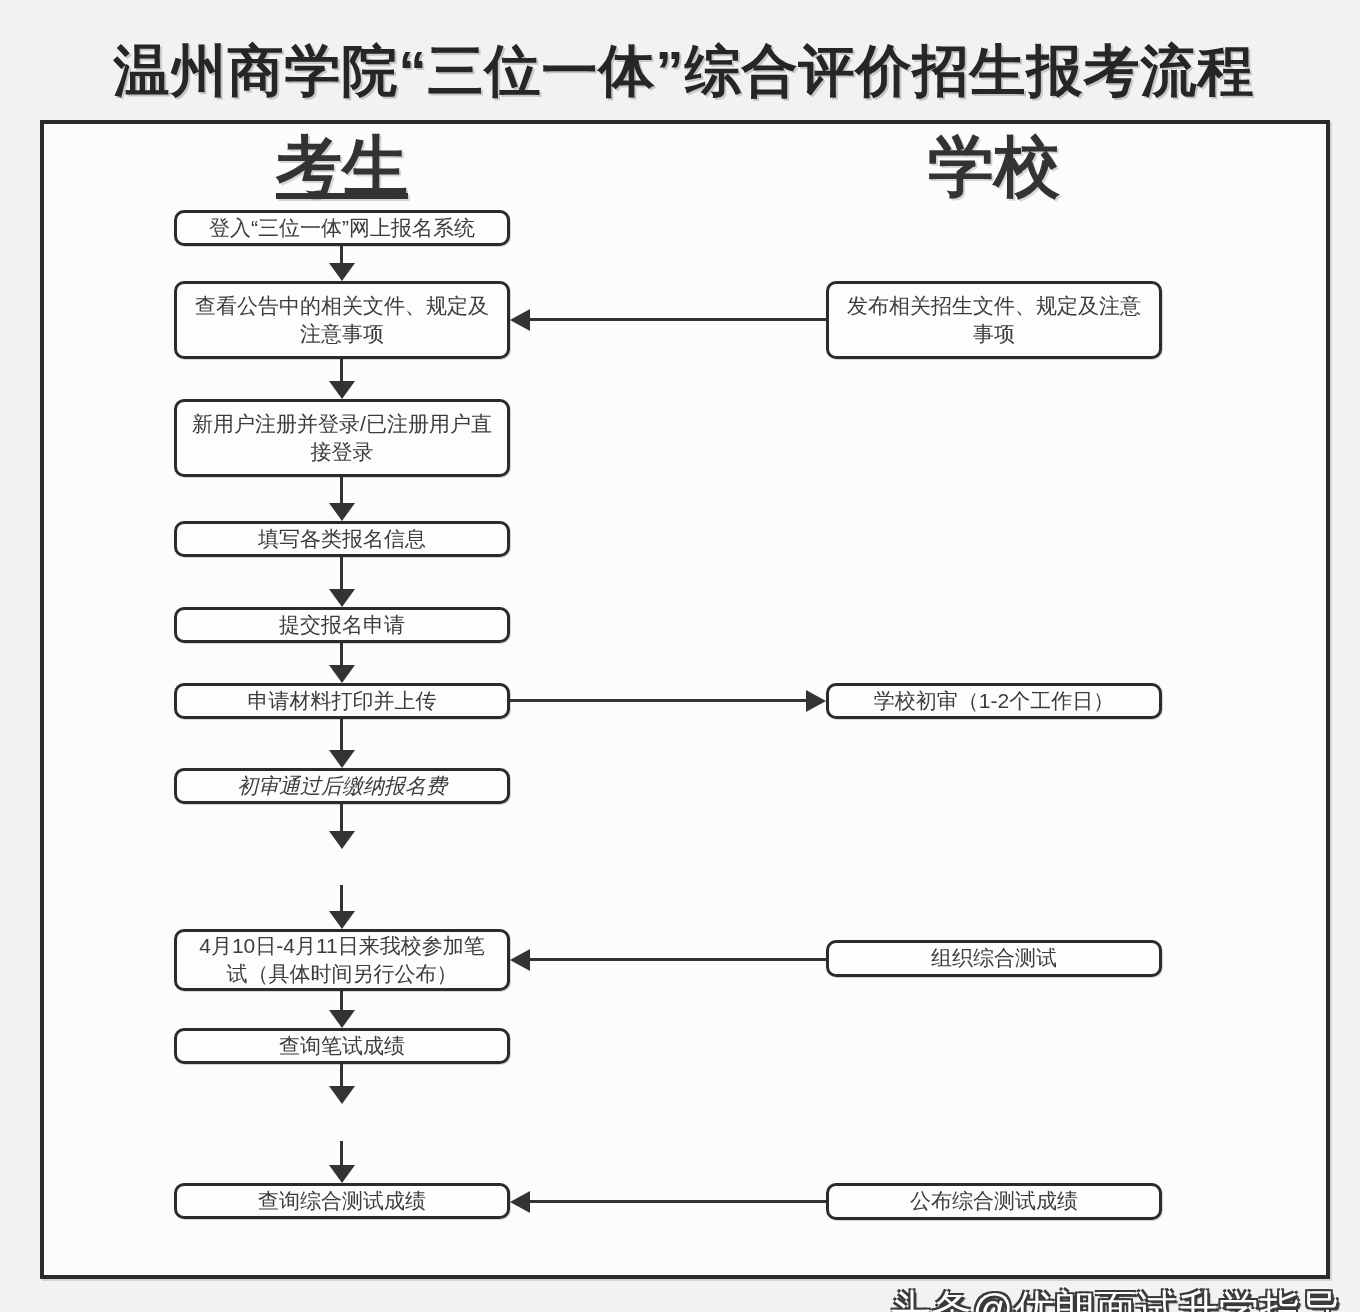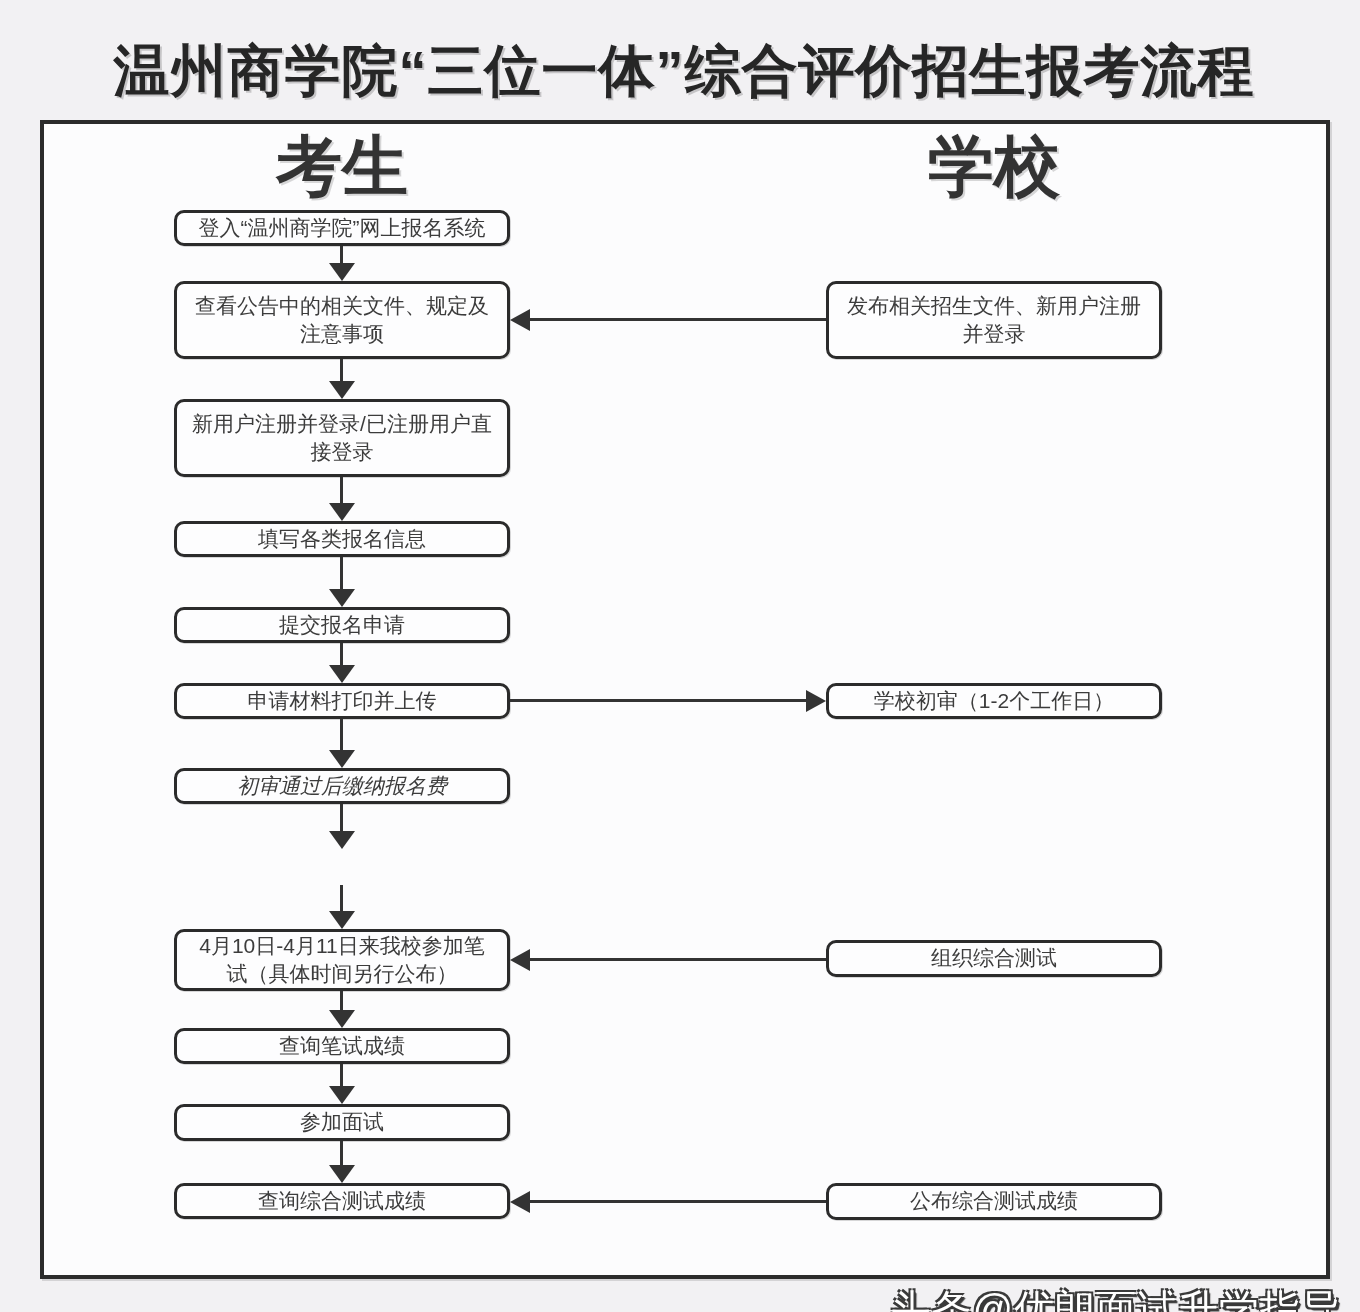--- a/index.html
+++ b/index.html
@@ -85,36 +85,35 @@
 </style>
 </head>
 <body>
 
 <div class="page">
 
   <h1 class="title">温州商学院“三位一体”综合评价招生报考流程</h1>
 
   <div class="frame"></div>
 
-  <div class="colhead" style="left:170px;top:122px;">考生</div>
+  <div class="colhead" style="left:170px;top:122px;text-decoration:underline;">考生</div>
   <div class="colhead" style="left:822px;top:122px;">学校</div>
 
-  <div class="fbox" style="left:170px;top:210px;height:36px;">登入“温州商学院”网上报名系统</div>
+  <div class="fbox" style="left:170px;top:210px;height:36px;">登入“三位一体”网上报名系统</div>
   <div class="fbox" style="left:170px;top:281px;height:78px;">查看公告中的相关文件、规定及注意事项</div>
   <div class="fbox" style="left:170px;top:399px;height:78px;">新用户注册并登录/已注册用户直接登录</div>
   <div class="fbox" style="left:170px;top:521px;height:36px;">填写各类报名信息</div>
   <div class="fbox" style="left:170px;top:607px;height:36px;">提交报名申请</div>
   <div class="fbox" style="left:170px;top:683px;height:36px;">申请材料打印并上传</div>
   <div class="fbox" style="left:170px;top:768px;height:36px;font-style:italic;">初审通过后缴纳报名费</div>
   <div class="fbox" style="left:170px;top:929px;height:62px;">4月10日-4月11日来我校参加笔试（具体时间另行公布）</div>
   <div class="fbox" style="left:170px;top:1028px;height:36px;">查询笔试成绩</div>
-  <div class="fbox" style="left:170px;top:1104px;height:37px;">参加面试</div>
   <div class="fbox" style="left:170px;top:1183px;height:36px;">查询综合测试成绩</div>
 
-  <div class="fbox" style="left:822px;top:281px;height:78px;">发布相关招生文件、新用户注册并登录</div>
+  <div class="fbox" style="left:822px;top:281px;height:78px;">发布相关招生文件、规定及注意事项</div>
   <div class="fbox" style="left:822px;top:683px;height:36px;">学校初审（1-2个工作日）</div>
   <div class="fbox" style="left:822px;top:940px;height:37px;">组织综合测试</div>
   <div class="fbox" style="left:822px;top:1183px;height:37px;">公布综合测试成绩</div>
 
   <div class="varrow" style="left:336px;top:246px;height:17px;">
       <div class="head"></div>
     </div>
   <div class="varrow" style="left:336px;top:359px;height:22px;">
       <div class="head"></div>
     </div>

